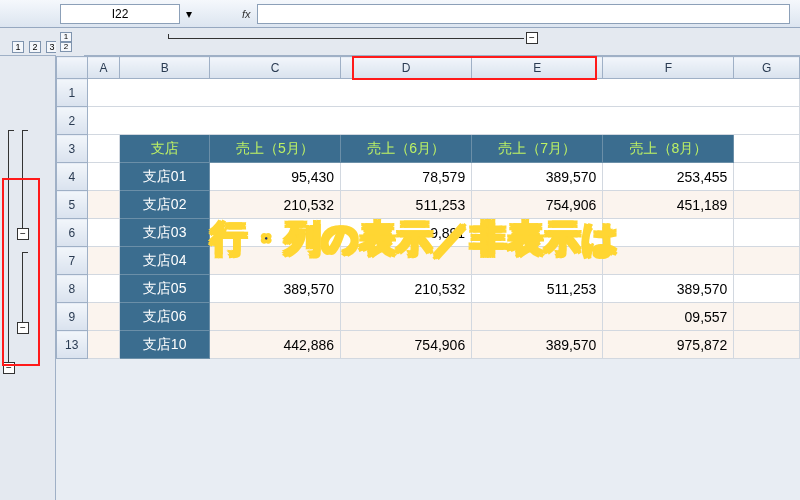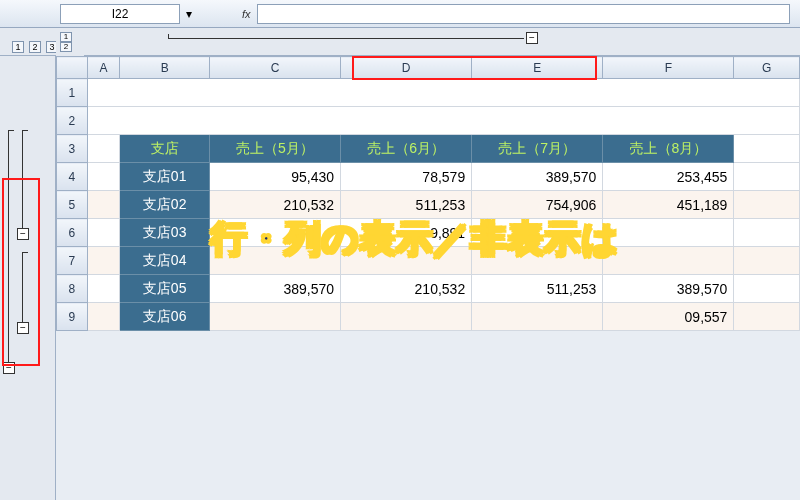--- a/index.html
+++ b/index.html
@@ -214,20 +214,30 @@
       <tr class="alt">
             <th class="rowhead">9</th>
             <td class="cell empty"></td>
             <td class="bname">支店06</td>
             <td class="cell"></td>
             <td class="cell"></td>
             <td class="cell"></td>
             <td class="cell">09,557</td>
             <td class="cell empty"></td>
           </tr>
+      <tr class="alt">
+            <th class="rowhead">13</th>
+            <td class="cell empty"></td>
+            <td class="bname">支店10</td>
+            <td class="cell">442,886</td>
+            <td class="cell">754,906</td>
+            <td class="cell">389,570</td>
+            <td class="cell">975,872</td>
+            <td class="cell empty"></td>
+          </tr>
     </tbody>
       </table>
   </div>
 
   <div class="hl hl-top"></div>
   <div class="hl hl-left"></div>
 
   <div class="overlay-text">
     <div>行・列の表示／非表示は</div>
   </div>

